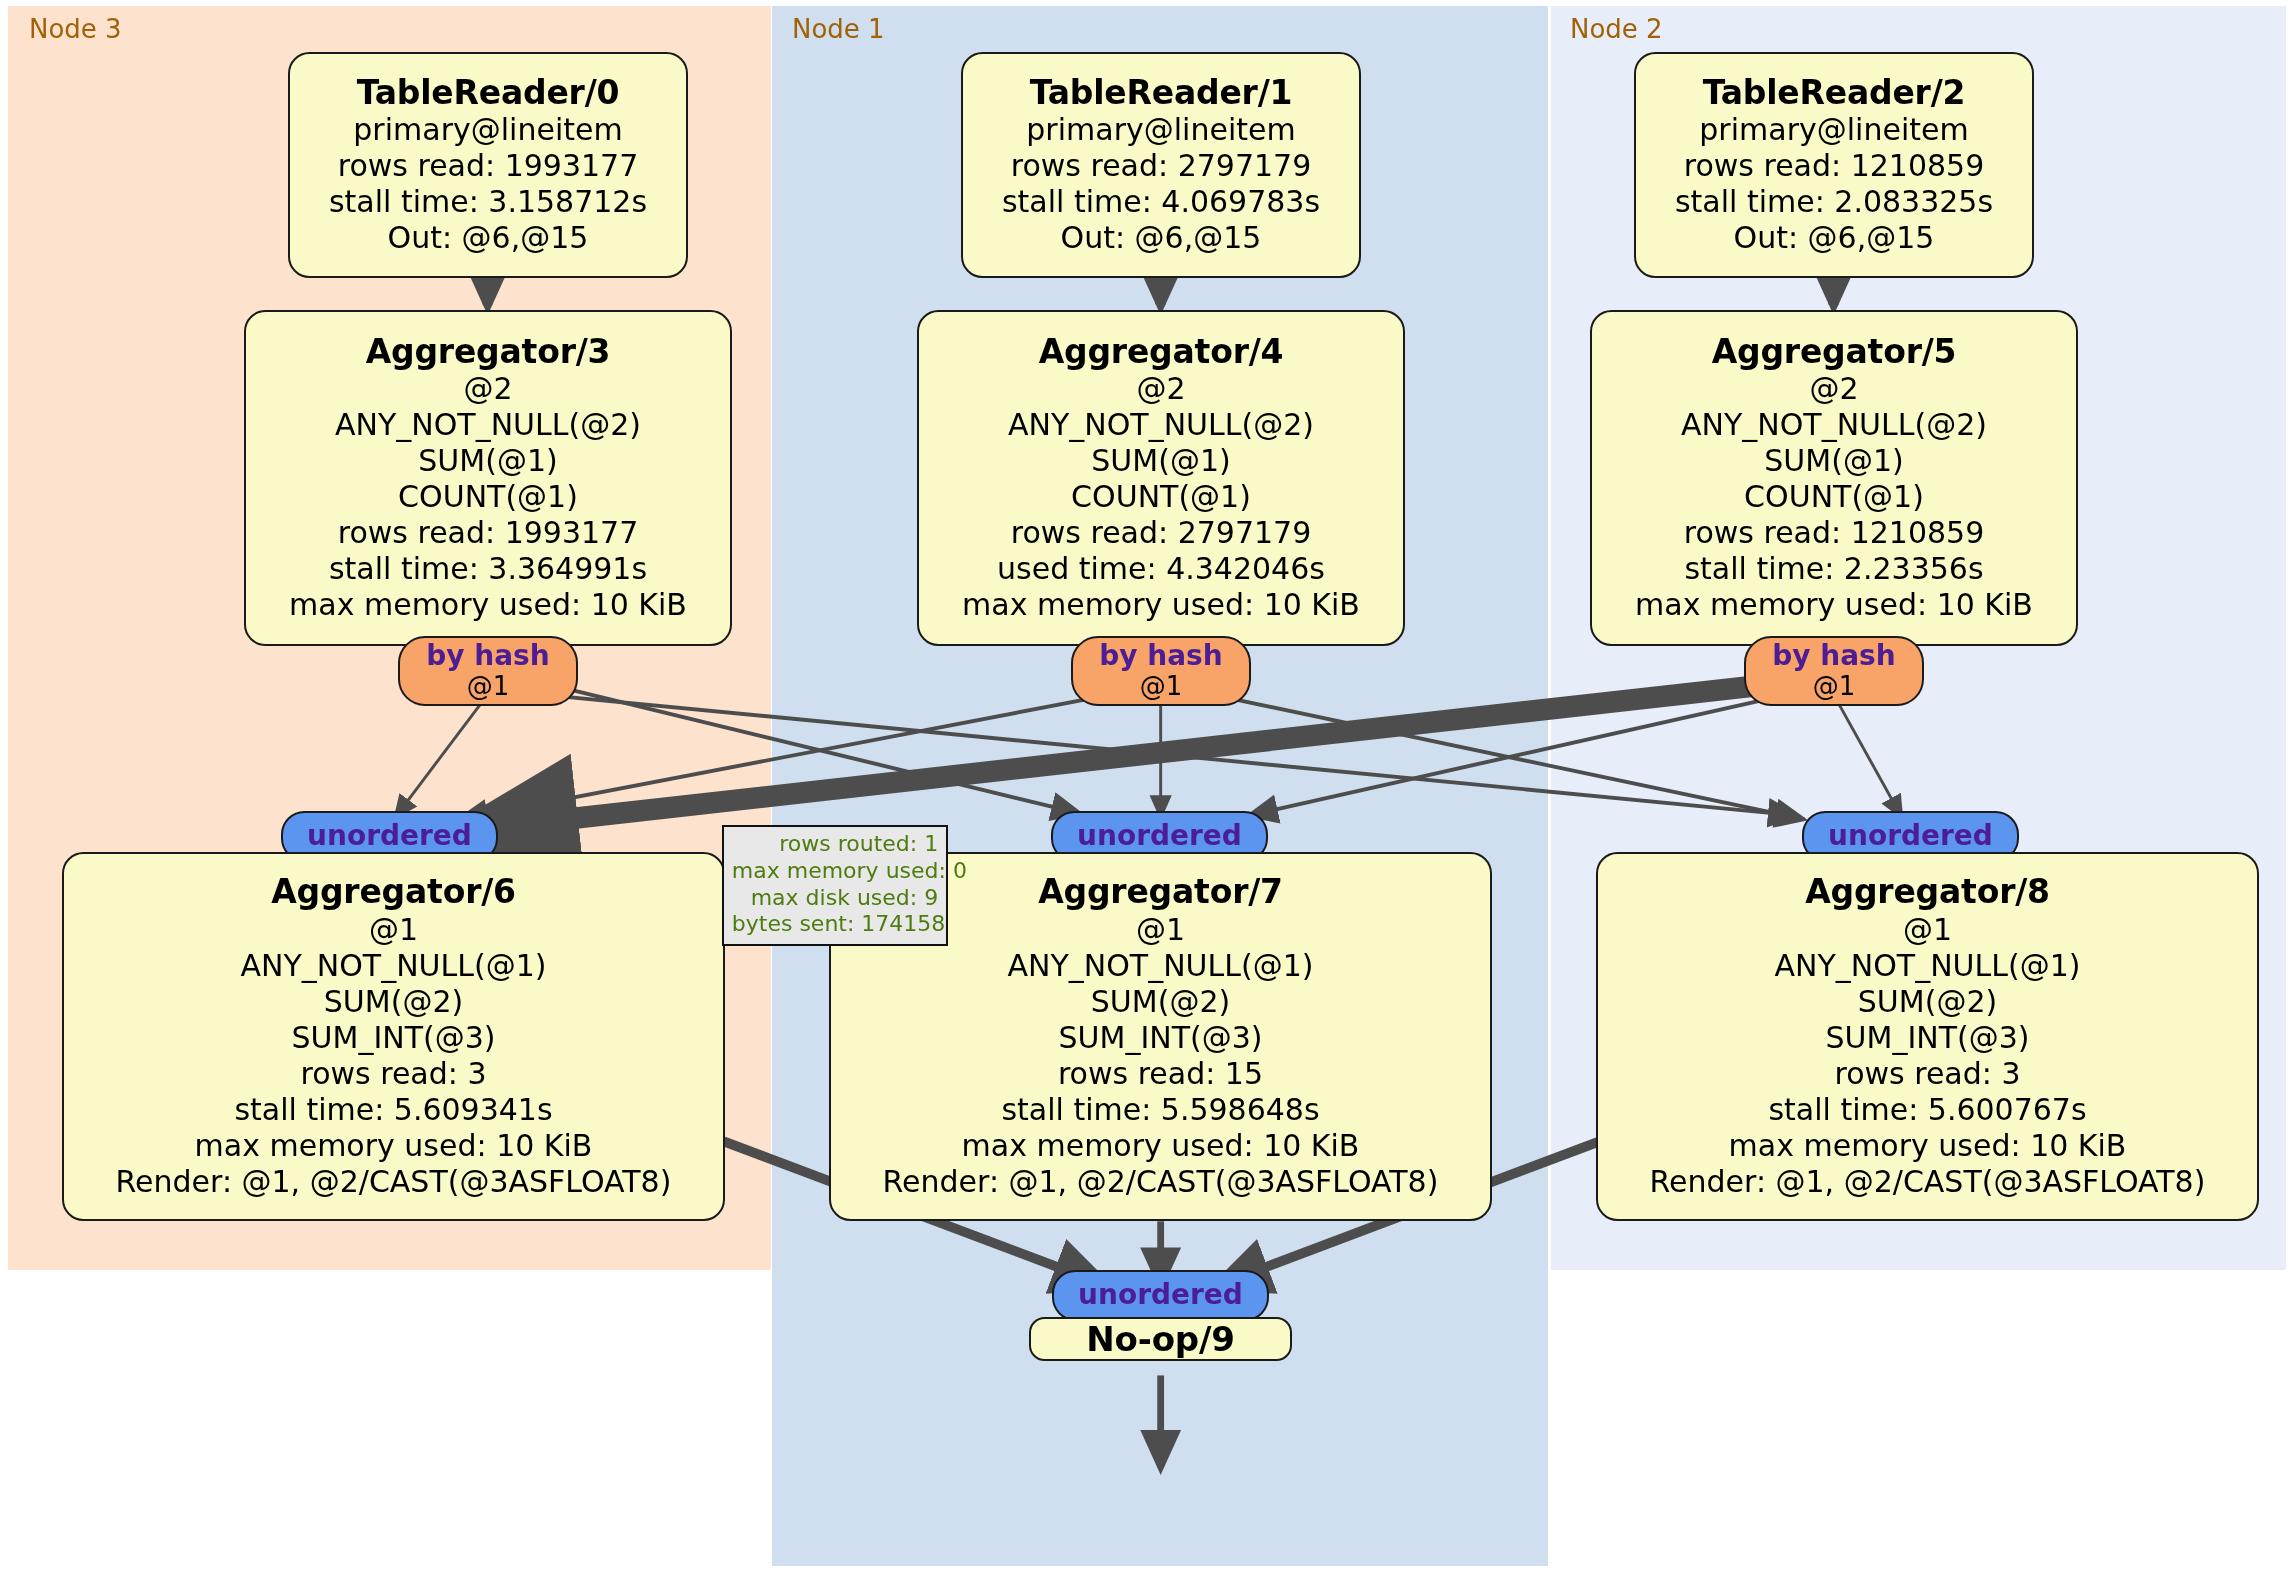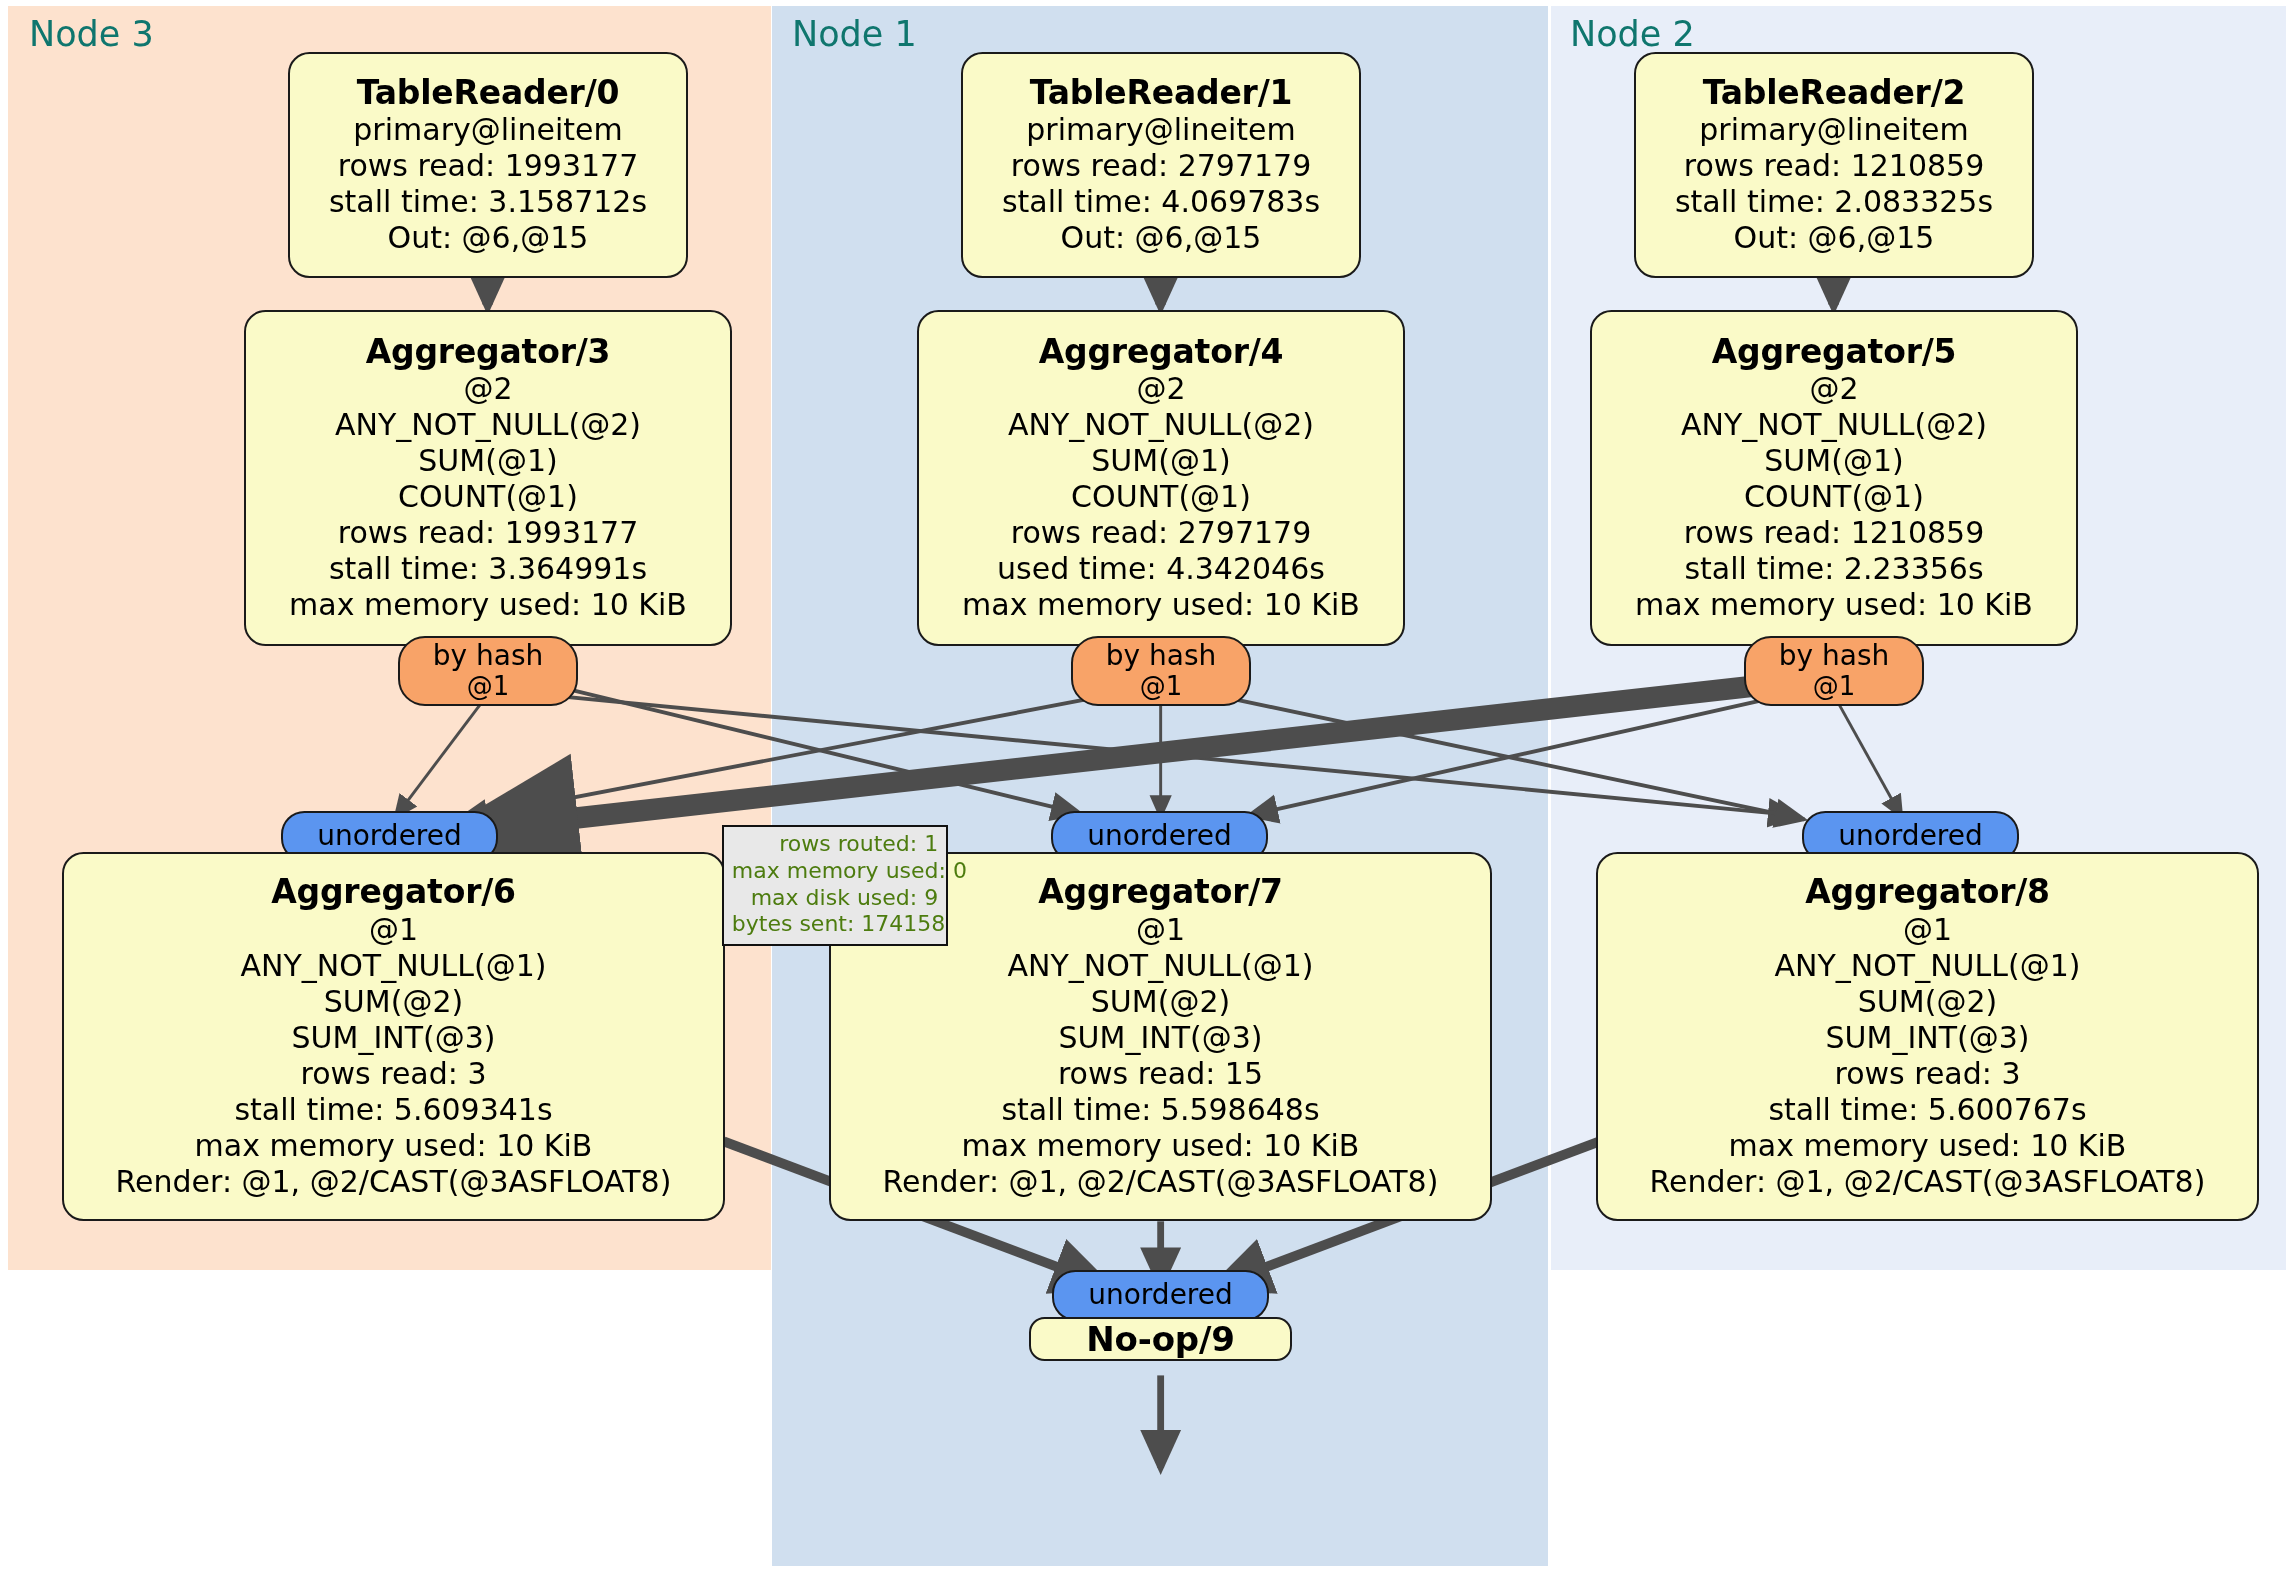--- a/index.html
+++ b/index.html
@@ -1,33 +1,33 @@
 <!DOCTYPE html>
 <html><head>
 <meta charset="utf-8">
 <style>
   html,body{margin:0;padding:0;background:#ffffff;}
   body{font-family:"DejaVu Sans","Liberation Sans",sans-serif;}
   #stage{position:relative;width:2294px;height:1596px;background:#ffffff;overflow:hidden;}
 
   .cluster{position:absolute;box-sizing:border-box;}
-  .cluster-label{position:absolute;font-size:35px;color:#0f766e;font-family:"DejaVu Sans","Liberation Sans",sans-serif;white-space:nowrap;}
+  .cluster-label{position:absolute;font-size:26px;color:#a16207;font-family:"DejaVu Sans","Liberation Sans",sans-serif;white-space:nowrap;}
 
   .node{position:absolute;box-sizing:border-box;display:flex;flex-direction:column;align-items:center;justify-content:center;
         border:2.9px solid #1a1a1a;border-radius:21.5px;background:#FAFAC8;text-align:right;}
   .node .title{font-weight:bold;font-size:33px;color:#000;line-height:1.18;letter-spacing:-0.2px;}
   .node .line{font-size:30px;color:#000;line-height:1.20;white-space:nowrap;}
   .node.compact{border-radius:15.6px;}
   .node.compact .title{font-size:34px;}
 
   .pill{position:absolute;box-sizing:border-box;display:flex;flex-direction:column;align-items:center;justify-content:center;
         border:2.9px solid #1a1a1a;border-radius:27px;text-align:center;}
   .pill.hash{background:#F8A368;}
   .pill.ord{background:#5B95F0;border-radius:23.4px;}
-  .pill .t{font-weight:normal;font-size:28px;color:#000000;line-height:1.1;}
+  .pill .t{font-weight:bold;font-size:28px;color:#4c1d95;line-height:1.1;}
   .pill .s{font-size:26px;color:#000;line-height:1.1;}
 
   .tooltip{position:absolute;box-sizing:border-box;background:#E8E8E8;border:2px solid #111;
            padding:3.9px 7.8px 5.9px 7.8px;text-align:right;}
   .tooltip div{font-size:22px;line-height:1.22;color:#4d7c0f;white-space:nowrap;}
 
   svg.edges{position:absolute;left:0;top:0;width:2294px;height:1596px;pointer-events:none;}
 </style>
 </head>
 <body>

